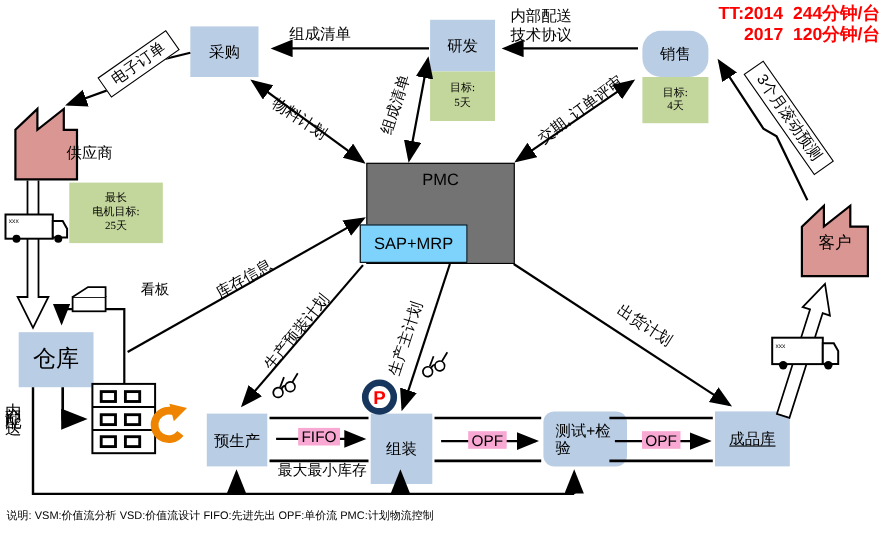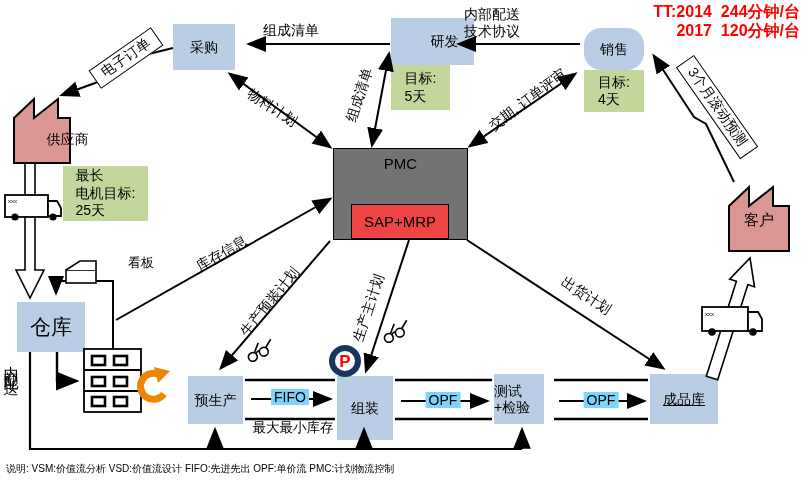--- a/index.html
+++ b/index.html
@@ -7,71 +7,71 @@
     position:relative;width:804px;height:495px;background:#fff;overflow:hidden;
     font-family:"Liberation Sans","DejaVu Sans",sans-serif;color:#000;
   }
   .abs{position:absolute;}
   .box{
     position:absolute;background:#b9cde4;display:flex;align-items:center;justify-content:center;
     font-size:14px;text-align:left;line-height:1.15;
   }
   .goal{
     position:absolute;background:#c3d69b;display:flex;align-items:center;justify-content:center;
-    font-size:14px;text-align:left;white-space:pre-line;line-height:1.25;
+    font-size:10px;text-align:center;white-space:pre-line;line-height:1.25;font-family:Liberation Serif, serif;
   }
   .lbl{position:absolute;font-size:14px;white-space:nowrap;}
   .ctr{transform:translate(-50%,-50%);}
   .rot{transform-origin:center center;}
   .tagbox{border:1px solid #000;background:#fff;padding:1px 9px;}
-  .onwhite{background:#7dd3fc;padding:0 3px;}
+  .onwhite{background:#f9a8d4;padding:0 3px;}
   .vert{writing-mode:vertical-rl;letter-spacing:5px;font-size:15px;}
   .tt{position:absolute;right:4px;text-align:right;color:#f00;font-weight:bold;font-size:16px;white-space:pre;}
   .legend{position:absolute;left:6px;top:462px;font-size:10px;white-space:nowrap;text-align:right;}
   svg{position:absolute;left:0;top:0;}
   .faclbl{position:absolute;font-size:14px;text-align:center;}
 </style>
 </head>
 <body>
 
 <div id="stage">
 
   <div class="box" style="left:173px;top:24px;width:62px;height:46px;">
       <span>采购</span>
     </div>
-  <div class="box" style="left:391px;top:18px;width:59px;height:47px;padding-left:24px;">
+  <div class="box" style="left:391px;top:18px;width:59px;height:47px;">
       <span>研发</span>
     </div>
   <div class="goal" style="left:391px;top:65px;width:59px;height:45px;">目标:
 5天</div>
   <div class="box" style="left:584px;top:28px;width:60px;height:42px;border-radius:17px;">
       <span>销售</span>
     </div>
   <div class="goal" style="left:584px;top:70px;width:60px;height:42px;">目标:
 4天</div>
 
   <div class="abs" style="left:333px;top:148px;width:133px;height:90px;border:1.5px solid #000;background:#737373;">
     <div class="lbl" style="left:0;top:6px;width:133px;text-align:center;font-size:15px;">PMC</div>
   </div>
-  <div class="abs" style="left:327px;top:204px;width:96px;height:33px;border:1.5px solid #000;background:#ef4444;display:flex;align-items:center;justify-content:center;font-size:15px;margin-left:24px;">SAP+MRP</div>
+  <div class="abs" style="left:327px;top:204px;width:96px;height:33px;border:1.5px solid #000;background:#7dd3fc;display:flex;align-items:center;justify-content:center;font-size:15px;">SAP+MRP</div>
 
   <div class="box" style="left:17px;top:302px;width:68px;height:50px;font-size:21px;">
       <span>仓库</span>
     </div>
   <div class="goal" style="left:63px;top:166px;width:85px;height:55px;">最长
 电机目标:
 25天</div>
 
   <div class="box" style="left:188px;top:376px;width:55px;height:48px;">
       <span>预生产</span>
     </div>
   <div class="box" style="left:337px;top:376px;width:56px;height:64px;">
       <span>组装</span>
     </div>
-  <div class="box" style="left:494px;top:374px;width:50px;height:50px;">
+  <div class="box" style="left:494px;top:374px;width:76px;height:50px;border-radius:10px;">
       <span style="display:inline-block;width:54px;">测试+检验</span>
     </div>
   <div class="box" style="left:650px;top:374px;width:68px;height:50px;text-decoration:underline;">
       <span>成品库</span>
     </div>
 
   <svg width="804" height="495" viewBox="0 0 804 495">
     <defs>
       <marker id="ah" markerWidth="11" markerHeight="9" refX="8.5" refY="4" orient="auto">
           <path d="M0,0 L10,4 L0,8 Z" fill="#000"></path>
@@ -177,21 +177,21 @@
       <path d="M3,-1 L9,-9" fill="none" stroke="#000" stroke-width="1.6"></path>
       <path d="M15,-2.5 L22,-9" fill="none" stroke="#000" stroke-width="1.6"></path>
     </g>
 
     <g>
       <circle cx="345" cy="361" r="13" fill="#fff" stroke="#17365d" stroke-width="6"></circle>
       <text x="345" y="367" text-anchor="middle" font-size="17" font-weight="bold" fill="#f00">P</text>
     </g>
   </svg>
 
-  <div class="faclbl" style="left:4px;top:131px;width:57px;padding-left:35px;">供应商</div>
+  <div class="faclbl" style="left:18px;top:131px;width:57px;padding-left:35px;">供应商</div>
   <div class="faclbl" style="left:729px;top:211px;width:60px;font-size:15px;">客户</div>
 
   <div class="lbl ctr" style="left:291px;top:31px;">组成清单</div>
   <div class="lbl ctr rot" style="left:272px;top:108px;transform:translate(-50%,-50%) rotate(33deg);">物料计划</div>
   <div class="lbl ctr rot" style="left:360px;top:95px;transform:translate(-50%,-50%) rotate(-72deg);">组成清单</div>
   <div class="lbl" style="left:464px;top:6px;white-space:pre-line;line-height:1.2;">内部配送
 技术协议</div>
   <div class="lbl ctr rot" style="left:528px;top:100px;transform:translate(-50%,-50%) rotate(-37deg);">交期, 订单评审</div>
   <div class="lbl ctr rot tagbox" style="left:126px;top:58px;transform:translate(-50%,-50%) rotate(-35deg);">电子订单</div>
   <div class="lbl ctr rot tagbox" style="left:717px;top:107px;transform:translate(-50%,-50%) rotate(55deg);">3个月滚动预测</div>

